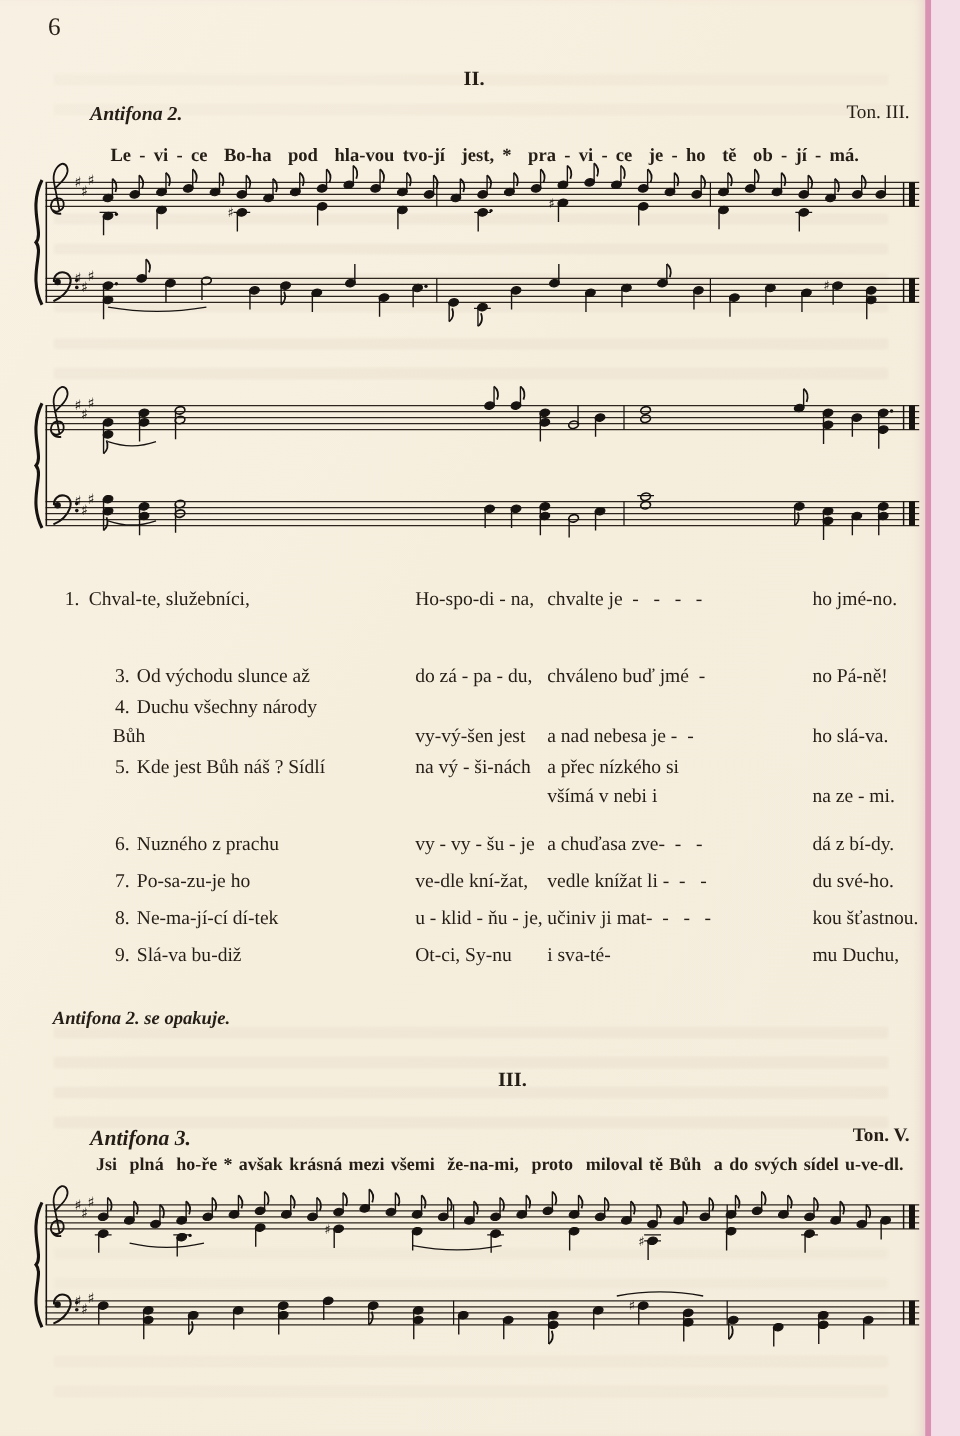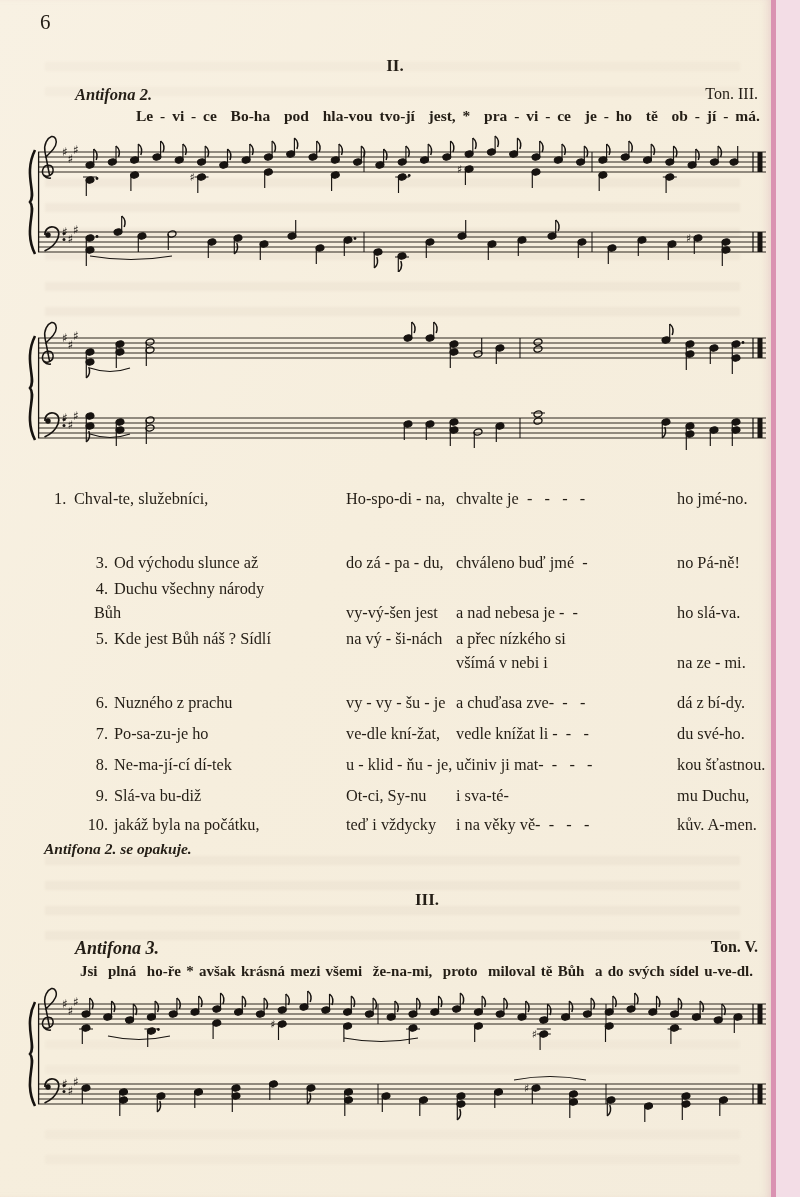--- a/index.html
+++ b/index.html
@@ -18,21 +18,21 @@
   .edge-outer{position:absolute;top:0;left:776px;width:24px;height:1197px;background:#f3dde6;}
   .ghost{
     position:absolute;left:45px;right:60px;filter:blur(1.3px);opacity:.5;pointer-events:none;
     background:repeating-linear-gradient(180deg,rgba(148,118,100,.12) 0 9px,rgba(148,118,100,0) 9px 25px);
   }
   .txt{position:absolute;white-space:pre-wrap;}
   #pagenum{left:40px;top:10px;font-size:21px;letter-spacing:.5px;}
   #h2{left:0;top:56px;width:790px;text-align:center;font-size:17px;font-weight:700;}
   #ant2{left:75px;top:85px;font-size:16.5px;font-style:italic;font-weight:600;}
   #ton3{right:42px;top:85px;font-size:16px;font-weight:400;position:absolute;}
-  #inc2{left:92px;top:107px;width:660px;font-size:15.5px;font-weight:600;word-spacing:3px;margin-left:44px;}
+  #inc2{left:92px;top:121px;width:660px;font-size:15.5px;font-weight:600;word-spacing:3px;}
   #rep2{left:44px;top:840px;font-size:15.5px;font-style:italic;font-weight:600;}
   #h3{left:0;top:890px;width:790px;text-align:center;font-size:17px;font-weight:700;margin-left:32px;}
   #ant3{left:75px;top:938px;font-size:18px;font-style:italic;font-weight:600;}
   #ton5{right:42px;top:938px;font-size:16px;font-weight:600;position:absolute;}
   #inc3{left:80px;top:963px;width:690px;font-size:15px;font-weight:600;word-spacing:1.5px;}
   svg.music{position:absolute;left:26px;}
   #sysA{top:132px;} #sysB{top:318px;} #sysC{top:984px;}
   .sl{stroke:#2c261e;stroke-width:1;}
   #verses{position:absolute;left:54px;top:486px;width:712px;height:356px;font-size:16.3px;}
   .vrow{position:absolute;left:0;width:712px;height:26px;}
@@ -431,27 +431,20 @@
     <span class="cC">učiniv ji mat-  -   -   -</span>
     <span class="cD">kou šťastnou.</span>
   </div>
   <div class="vrow" style="top:299px">
     <span class="num">9.</span>
     <span class="c1">Slá-va bu-diž</span>
     <span class="cB">Ot-ci, Sy-nu</span>
     <span class="cC">i sva-té-</span>
     <span class="cD">mu Duchu,</span>
   </div>
-  <div class="vrow" style="top:328px">
-    <span class="num">10.</span>
-    <span class="c1">jakáž byla na počátku,</span>
-    <span class="cB">teď i vždycky</span>
-    <span class="cC">i na věky vě-  -   -   -</span>
-    <span class="cD">kův. A-men.</span>
-  </div>
 </div>
 
 <div class="txt" id="rep2">Antifona 2. se opakuje.</div>
 
 <div class="txt" id="h3">III.</div>
 <div class="txt" id="ant3">Antifona 3.</div>
 <div class="txt" id="ton5">Ton. V.</div>
 <div class="txt" id="inc3">Jsi  plná  ho-ře * avšak krásná mezi všemi  že-na-mi,  proto  miloval tě Bůh  a do svých sídel u-ve-dl.</div>
 
 <svg id="sysC" class="music" width="748" height="150" viewBox="0 0 748 150">

